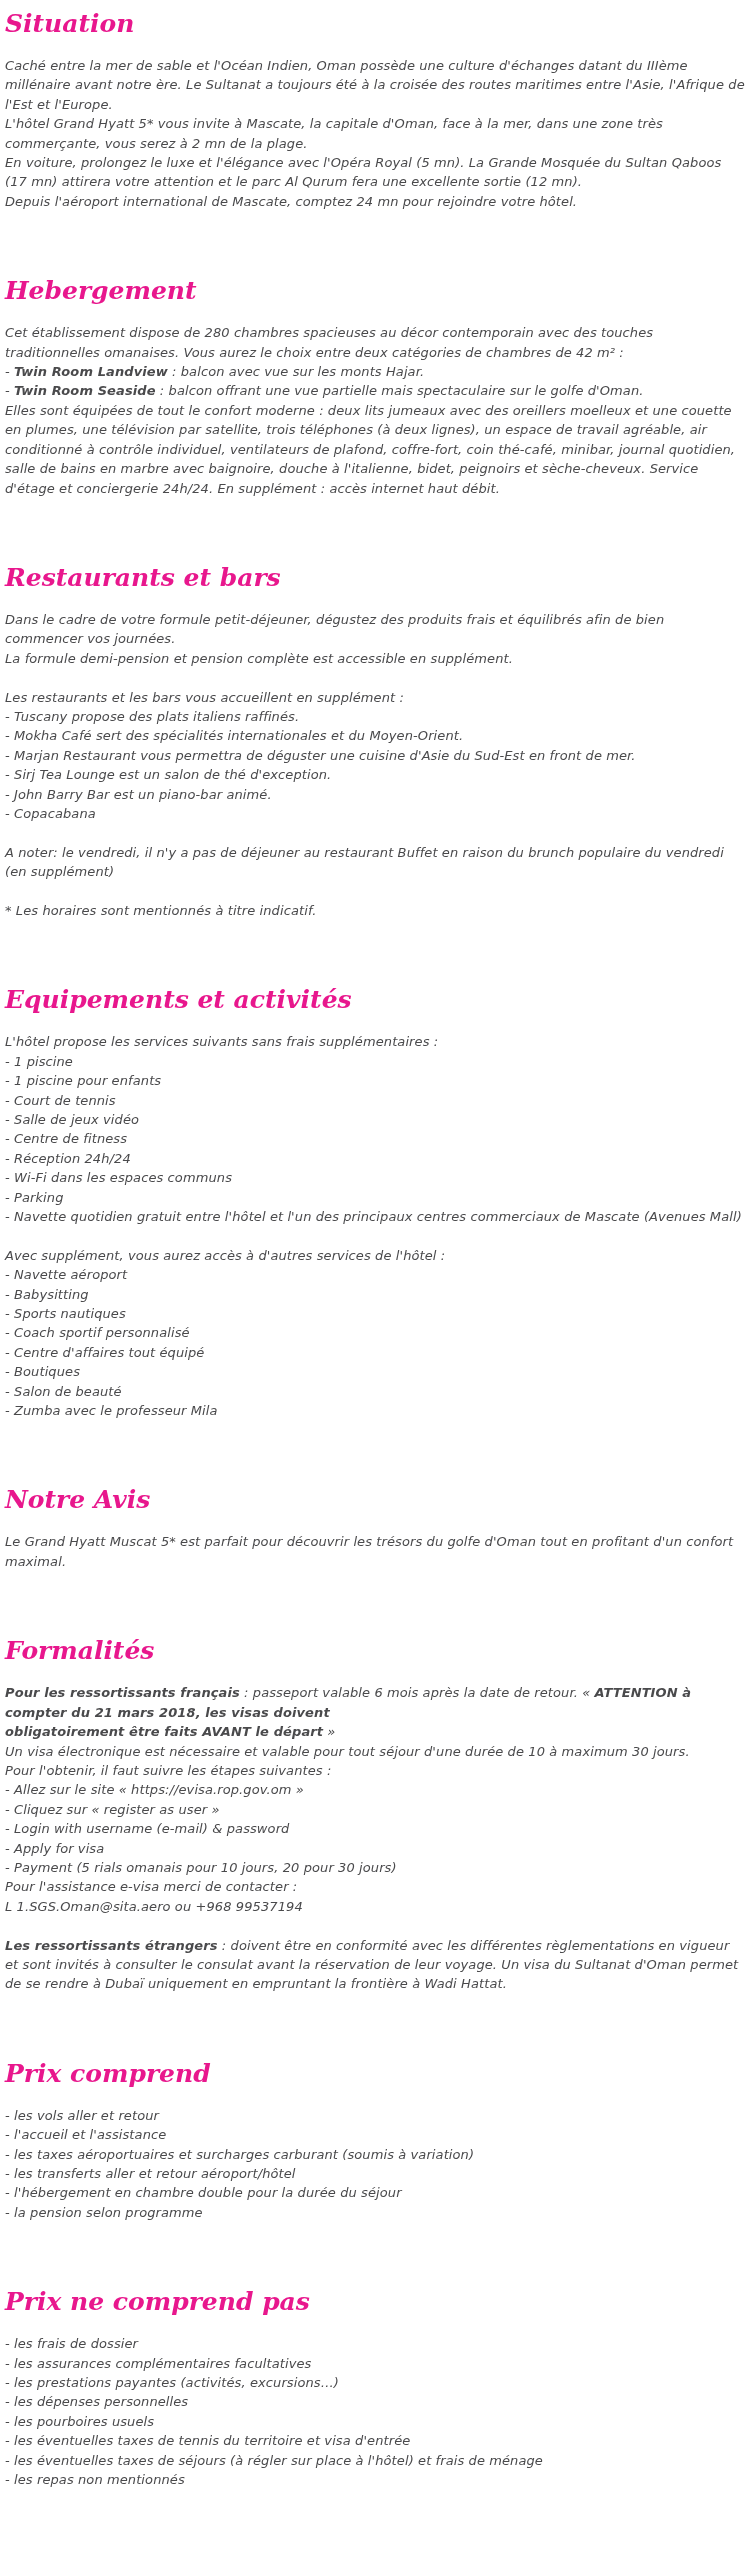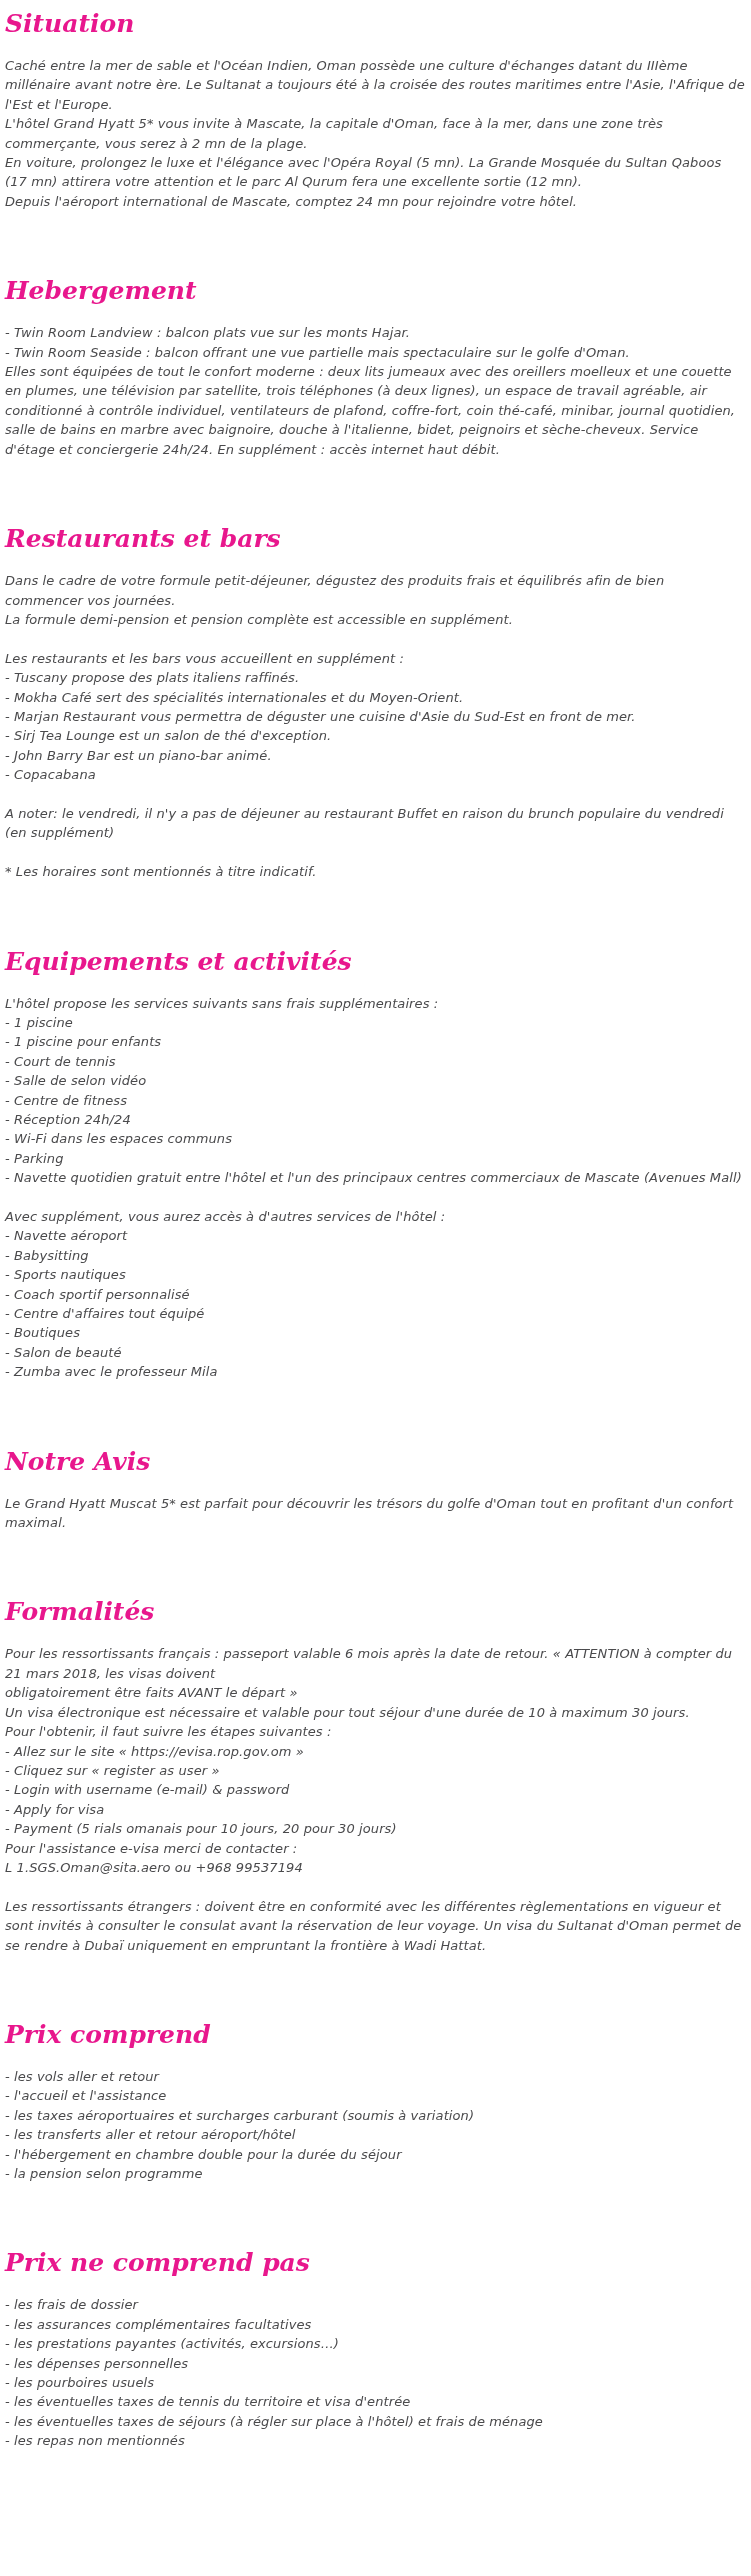--- a/index.html
+++ b/index.html
@@ -36,36 +36,37 @@
   .para {
     margin: 0;
     font-style: italic;
     font-size: 13px;
     line-height: 19.4px;
     color: var(--text);
     letter-spacing: 0.1px;
   }
   .para.spacer { height: 19.4px; }
   .run { font-weight: 400; }
-  .run.bold { font-weight: 400; }
+  .run.bold { font-weight: 700; }
 </style>
 </head>
 <body>
 
 <main class="page">
     <section class="section">
       <h2 class="section-title">Situation</h2>
       <p class="para"><span class="run">Caché entre la mer de sable et l'Océan Indien, Oman possède une culture d'échanges datant du IIIème millénaire avant notre ère. Le Sultanat a toujours été à la croisée des routes maritimes entre l'Asie, l'Afrique de l'Est et l'Europe.</span></p>
       <p class="para"><span class="run">L'hôtel Grand Hyatt 5* vous invite à Mascate, la capitale d'Oman, face à la mer, dans une zone très commerçante, vous serez à 2 mn de la plage.</span></p>
       <p class="para"><span class="run">En voiture, prolongez le luxe et l'élégance avec l'Opéra Royal (5 mn). La Grande Mosquée du Sultan Qaboos (17 mn) attirera votre attention et le parc Al Qurum fera une excellente sortie (12 mn).</span></p>
       <p class="para"><span class="run">Depuis l'aéroport international de Mascate, comptez 24 mn pour rejoindre votre hôtel.</span></p>
     </section>
     <section class="section">
       <h2 class="section-title">Hebergement</h2>
-      <p class="para"><span class="run">- </span><span class="run bold">Twin Room Landview</span><span class="run"> : balcon plats vue sur les monts Hajar.</span></p>
+      <p class="para"><span class="run">Cet établissement dispose de 280 chambres spacieuses au décor contemporain avec des touches traditionnelles omanaises. Vous aurez le choix entre deux catégories de chambres de 42 m² :</span></p>
+      <p class="para"><span class="run">- </span><span class="run bold">Twin Room Landview</span><span class="run"> : balcon avec vue sur les monts Hajar.</span></p>
       <p class="para"><span class="run">- </span><span class="run bold">Twin Room Seaside</span><span class="run"> : balcon offrant une vue partielle mais spectaculaire sur le golfe d'Oman.</span></p>
       <p class="para"><span class="run">Elles sont équipées de tout le confort moderne : deux lits jumeaux avec des oreillers moelleux et une couette en plumes, une télévision par satellite, trois téléphones (à deux lignes), un espace de travail agréable, air conditionné à contrôle individuel, ventilateurs de plafond, coffre-fort, coin thé-café, minibar, journal quotidien, salle de bains en marbre avec baignoire, douche à l'italienne, bidet, peignoirs et sèche-cheveux. Service d'étage et conciergerie 24h/24. En supplément : accès internet haut débit.</span></p>
     </section>
     <section class="section">
       <h2 class="section-title">Restaurants et bars</h2>
       <p class="para"><span class="run">Dans le cadre de votre formule petit-déjeuner, dégustez des produits frais et équilibrés afin de bien commencer vos journées.</span></p>
       <p class="para"><span class="run">La formule demi-pension et pension complète est accessible en supplément.</span></p>
       <p class="para spacer"></p>
       <p class="para"><span class="run">Les restaurants et les bars vous accueillent en supplément :</span></p>
       <p class="para"><span class="run">- Tuscany propose des plats italiens raffinés.</span></p>
@@ -78,21 +79,21 @@
       <p class="para"><span class="run">A noter: le vendredi, il n'y a pas de déjeuner au restaurant Buffet en raison du brunch populaire du vendredi (en supplément)</span></p>
       <p class="para spacer"></p>
       <p class="para"><span class="run">* Les horaires sont mentionnés à titre indicatif.</span></p>
     </section>
     <section class="section">
       <h2 class="section-title">Equipements et activités</h2>
       <p class="para"><span class="run">L'hôtel propose les services suivants sans frais supplémentaires :</span></p>
       <p class="para"><span class="run">- 1 piscine</span></p>
       <p class="para"><span class="run">- 1 piscine pour enfants</span></p>
       <p class="para"><span class="run">- Court de tennis</span></p>
-      <p class="para"><span class="run">- Salle de selon vidéo</span></p>
+      <p class="para"><span class="run">- Salle de jeux vidéo</span></p>
       <p class="para"><span class="run">- Centre de fitness</span></p>
       <p class="para"><span class="run">- Réception 24h/24</span></p>
       <p class="para"><span class="run">- Wi-Fi dans les espaces communs</span></p>
       <p class="para"><span class="run">- Parking</span></p>
       <p class="para"><span class="run">- Navette quotidien gratuit entre l'hôtel et l'un des principaux centres commerciaux de Mascate (Avenues Mall)</span></p>
       <p class="para spacer"></p>
       <p class="para"><span class="run">Avec supplément, vous aurez accès à d'autres services de l'hôtel :</span></p>
       <p class="para"><span class="run">- Navette aéroport</span></p>
       <p class="para"><span class="run">- Babysitting</span></p>
       <p class="para"><span class="run">- Sports nautiques</span></p>

